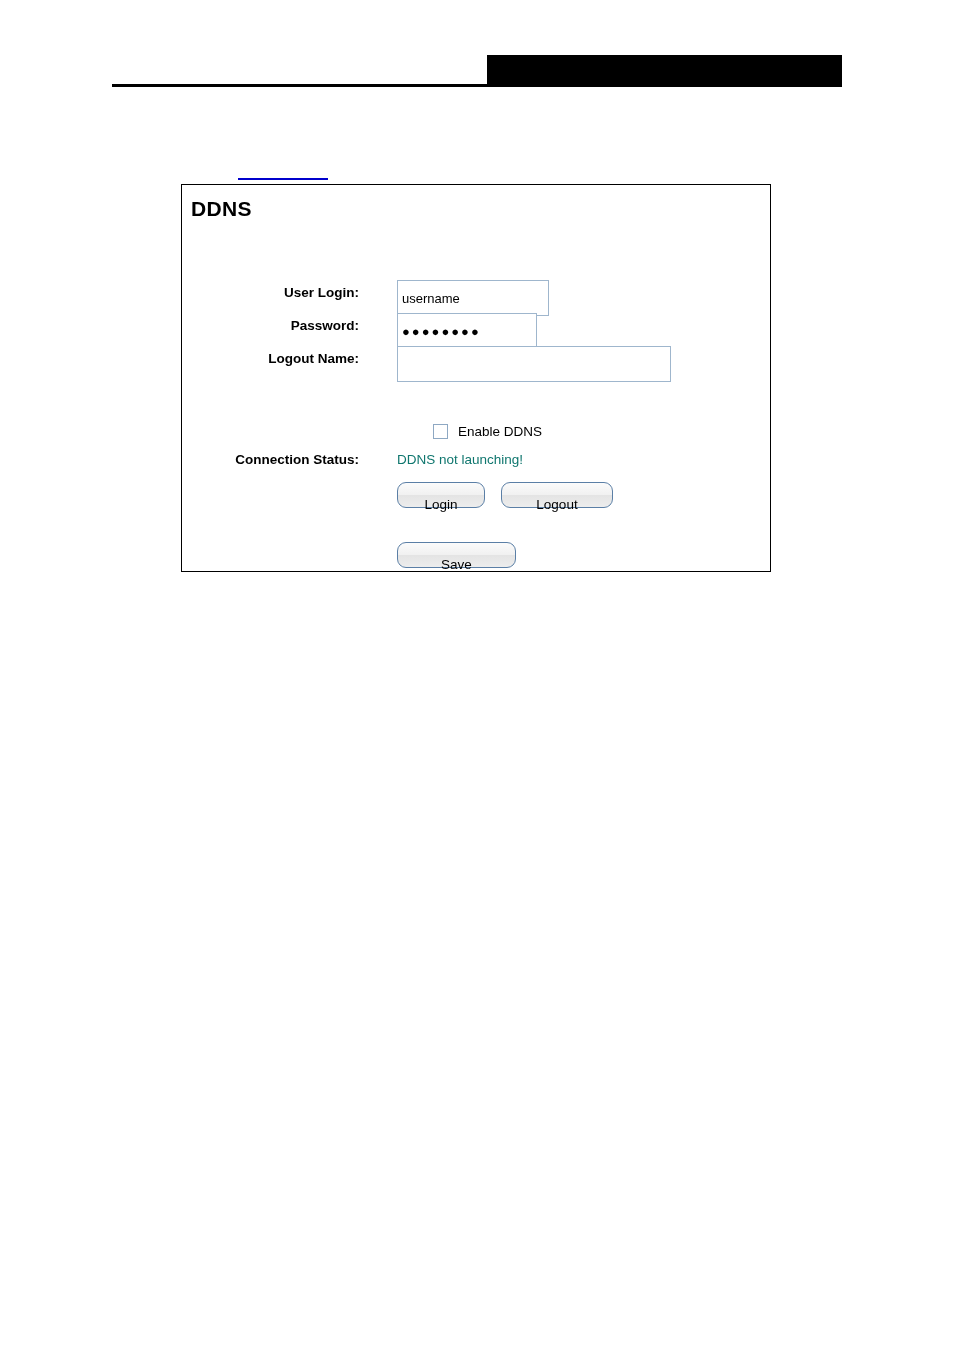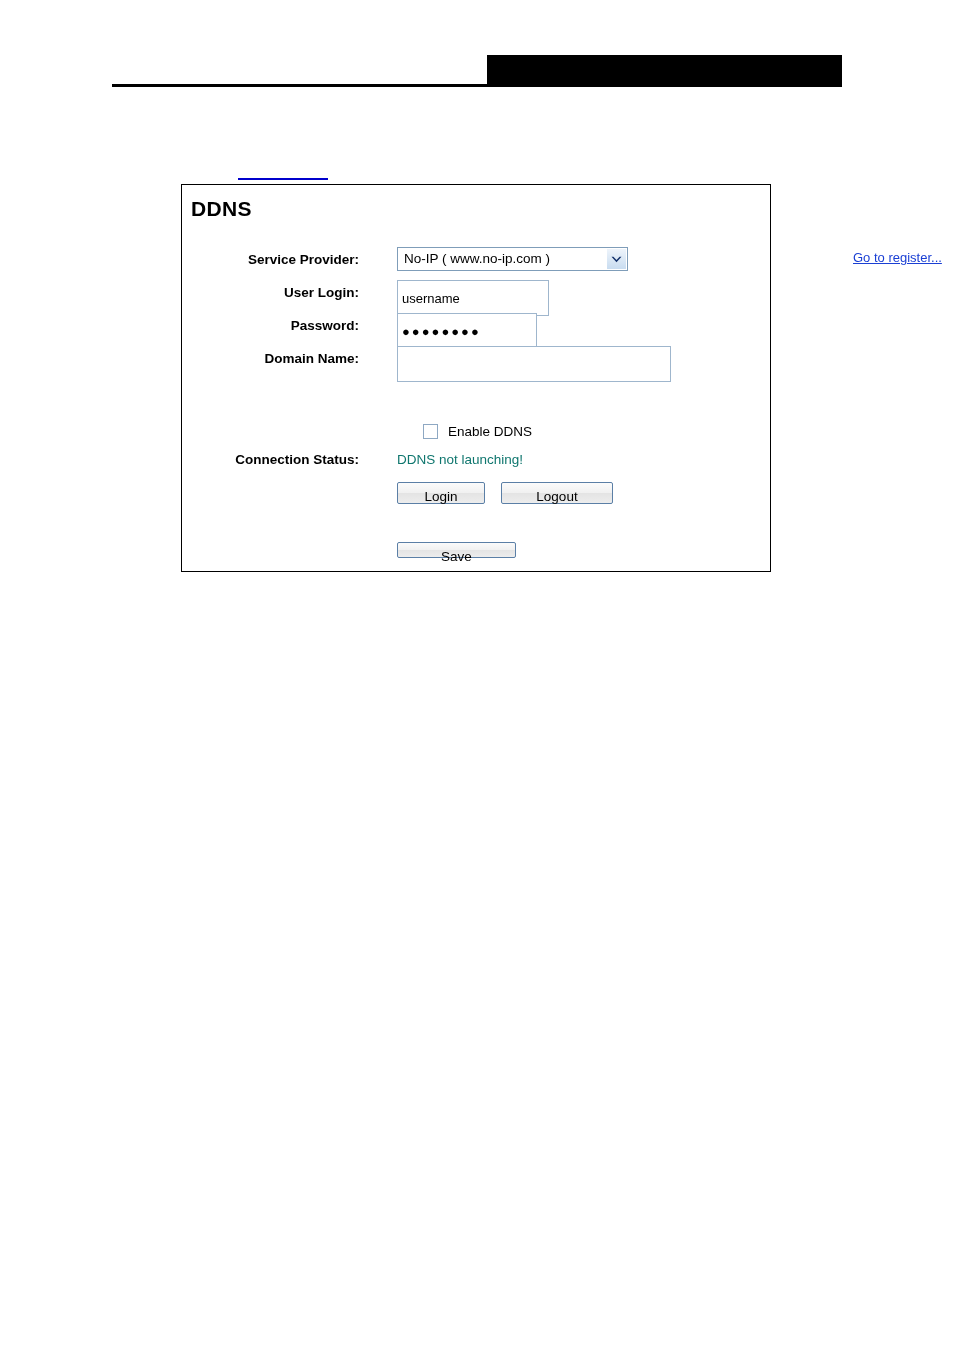--- a/index.html
+++ b/index.html
@@ -159,21 +159,21 @@
     font-size: 13px;
     color: #1a3fd4;
     text-decoration: underline;
     white-space: nowrap;
     cursor: pointer;
   }
 
   
   #enable-ddns-row {
     position: absolute;
-    left: 209px;
+    left: 219px;
     top: 236px;
     height: 20px;
     display: flex;
     align-items: center;
     padding-left: 32px;
   }
   .checkbox-box {
     width: 15px;
     height: 15px;
     box-sizing: border-box;
@@ -197,29 +197,29 @@
     font-size: 13.5px;
     color: #0f766e;
     white-space: nowrap;
   }
 
   
   .btn {
     box-sizing: border-box;
     height: 22px;
     border: 1px solid #5b7fa6;
-    border-radius: 2px;
+    border-radius: 9px;
     background: linear-gradient(to bottom, #fbfbfb 0%, #f1f1f1 48%, #e4e4e4 52%, #ededed 100%);
     font-family: "Liberation Sans", sans-serif;
     font-size: 13.5px;
     color: #000000;
     text-align: center;
     line-height: 20px;
     cursor: pointer;
-    padding: 4px;
+    padding: 12px;
   }
   #btn-row {
     position: absolute;
     left: 215px;
     top: 297px;
     display: flex;
     gap: 16px;
   }
   #btn-login { width: 88px; }
   #btn-logout { width: 112px; }
@@ -239,51 +239,37 @@
   <div id="header-black-bar"></div>
   <div id="header-rule"></div>
 </div>
 
 <a id="section-anchor-link" href="#"></a>
 
 <div id="ddns-panel">
 
   <div id="panel-title">DDNS</div>
 
-  <div class="form-row" style="top:62px;">
-    <div class="row-label">Service Provider:</div>
-    <div class="row-control">
-      <div class="select-wrap">
-        <span class="select-text">No-IP ( www.no-ip.com )</span>
-        <span class="select-arrow-btn">
-          <svg width="11" height="7" viewBox="0 0 11 7" aria-hidden="true">
-            <path d="M0.5 0.8 L5.5 6.2 L10.5 0.8 L8.6 0.8 L5.5 4.1 L2.4 0.8 Z" fill="#13316b"></path>
-          </svg>
-        </span>
-      </div>
-      <a id="go-to-register" href="#">Go to register...</a>
-    </div>
-  </div>
 
   <div class="form-row" style="top:95px;">
     <div class="row-label">User Login:</div>
     <div class="row-control">
       <input id="input-username" class="text-input" type="text" value="username" style="">
     </div>
   </div>
 
   <div class="form-row" style="top:128px;">
     <div class="row-label">Password:</div>
     <div class="row-control">
       <input id="input-password" class="text-input" type="text" value="●●●●●●●●" style="">
     </div>
   </div>
 
   <div class="form-row" style="top:161px;">
-    <div class="row-label">Domain Name:</div>
+    <div class="row-label">Logout Name:</div>
     <div class="row-control">
       <input id="input-domainname" class="text-input" type="text" value="" style="">
     </div>
   </div>
 
   <div id="enable-ddns-row">
     <span class="checkbox-box"></span>
     <span id="enable-ddns-label">Enable DDNS</span>
   </div>
 

